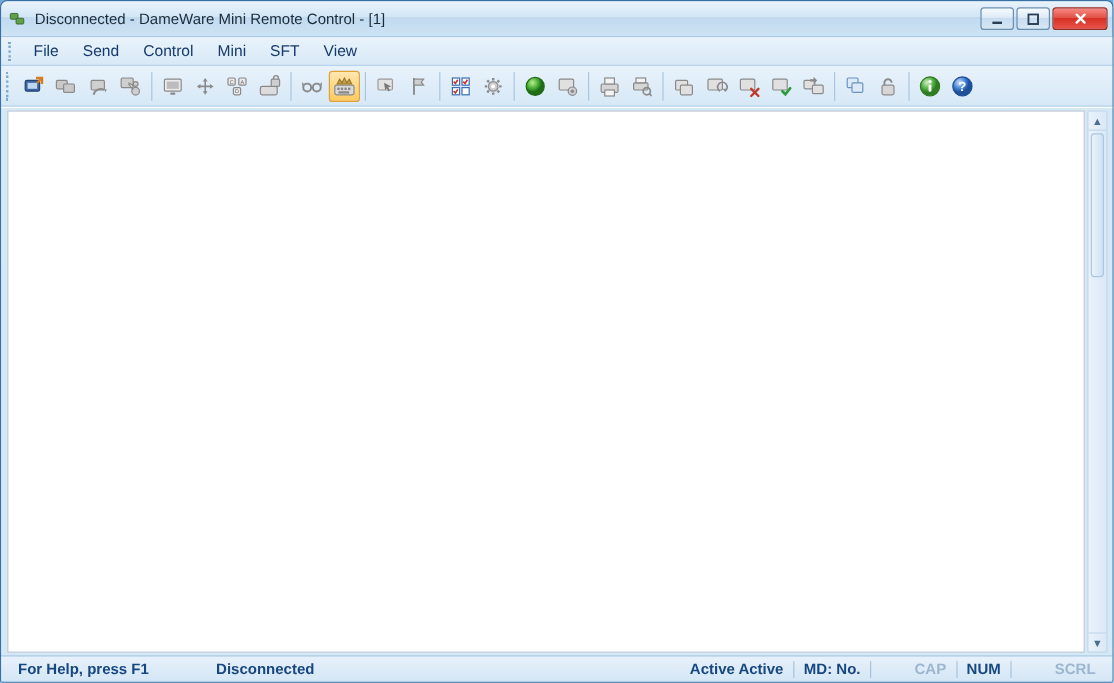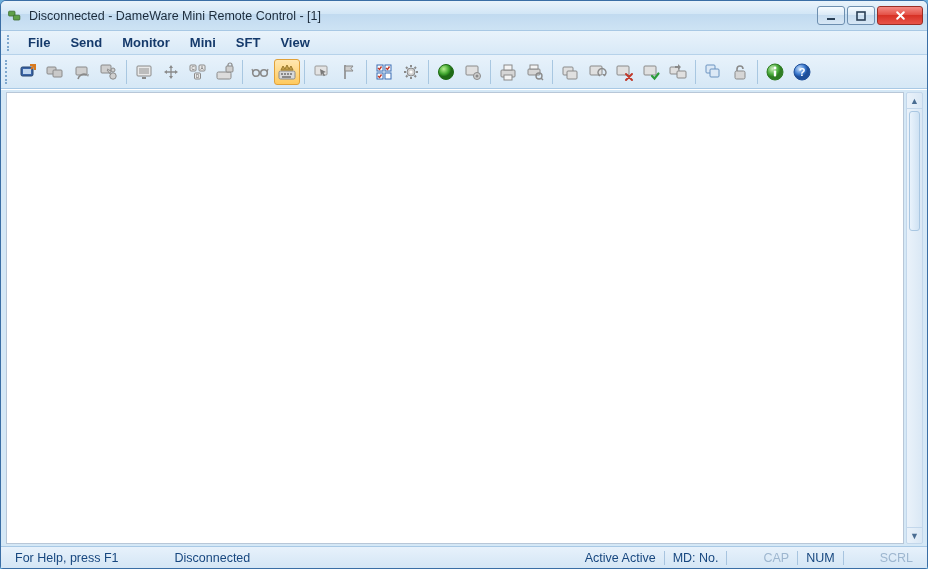--- a/index.html
+++ b/index.html
@@ -68,21 +68,20 @@
     font-size: 13px;
   }
   .menubar .grip {
     width: 5px; height: 16px;
     border-left: 2px dotted #7fa8ce;
     margin-right: 6px;
   }
   .menubar .menu-item {
     padding: 2px 10px;
     cursor: default;
-    font-weight: bold;
   }
   
   .toolbar {
     height: 34px;
     background: linear-gradient(to bottom, #e8f2fb 0%, #d6e8f6 100%);
     border-bottom: 1px solid #a9c9e5;
     display: flex; align-items: center;
     padding: 0 4px;
     gap: 1px;
   }
@@ -144,20 +143,21 @@
   }
   
   .statusbar {
     height: 22px;
     background: linear-gradient(to bottom, #e7f1fb, #d4e6f5);
     border-top: 1px solid #a9c9e5;
     display: flex; align-items: center;
     font-size: 12.5px;
     color: #17477f;
     padding: 0 6px;
+    font-weight: bold;
   }
   .statusbar .cell { padding: 0 8px; }
   .statusbar .sep { width:1px; height:14px; background:#a7c4df; }
   .statusbar .flex { flex:1; }
   .statusbar .dim { color:#9db6cf;padding-left:36px; }
 </style>
 </head>
 <body>
 
 <div class="window">
@@ -187,21 +187,21 @@
             <path d="M2 2 L8 8 M8 2 L2 8" stroke="#fff" stroke-width="1.8" stroke-linecap="round"></path>
           </svg>
       </div>
     </div>
   </div>
 
   <div class="menubar">
     <div class="grip"></div>
     <div class="menu-item">File</div>
     <div class="menu-item">Send</div>
-    <div class="menu-item">Monitor</div>
+    <div class="menu-item">Control</div>
     <div class="menu-item">Mini</div>
     <div class="menu-item">SFT</div>
     <div class="menu-item">View</div>
   </div>
 
   <div class="toolbar">
     <div class="grip"></div>
 
     <div class="tbtn">
       <svg class="ico" viewBox="0 0 20 20">

